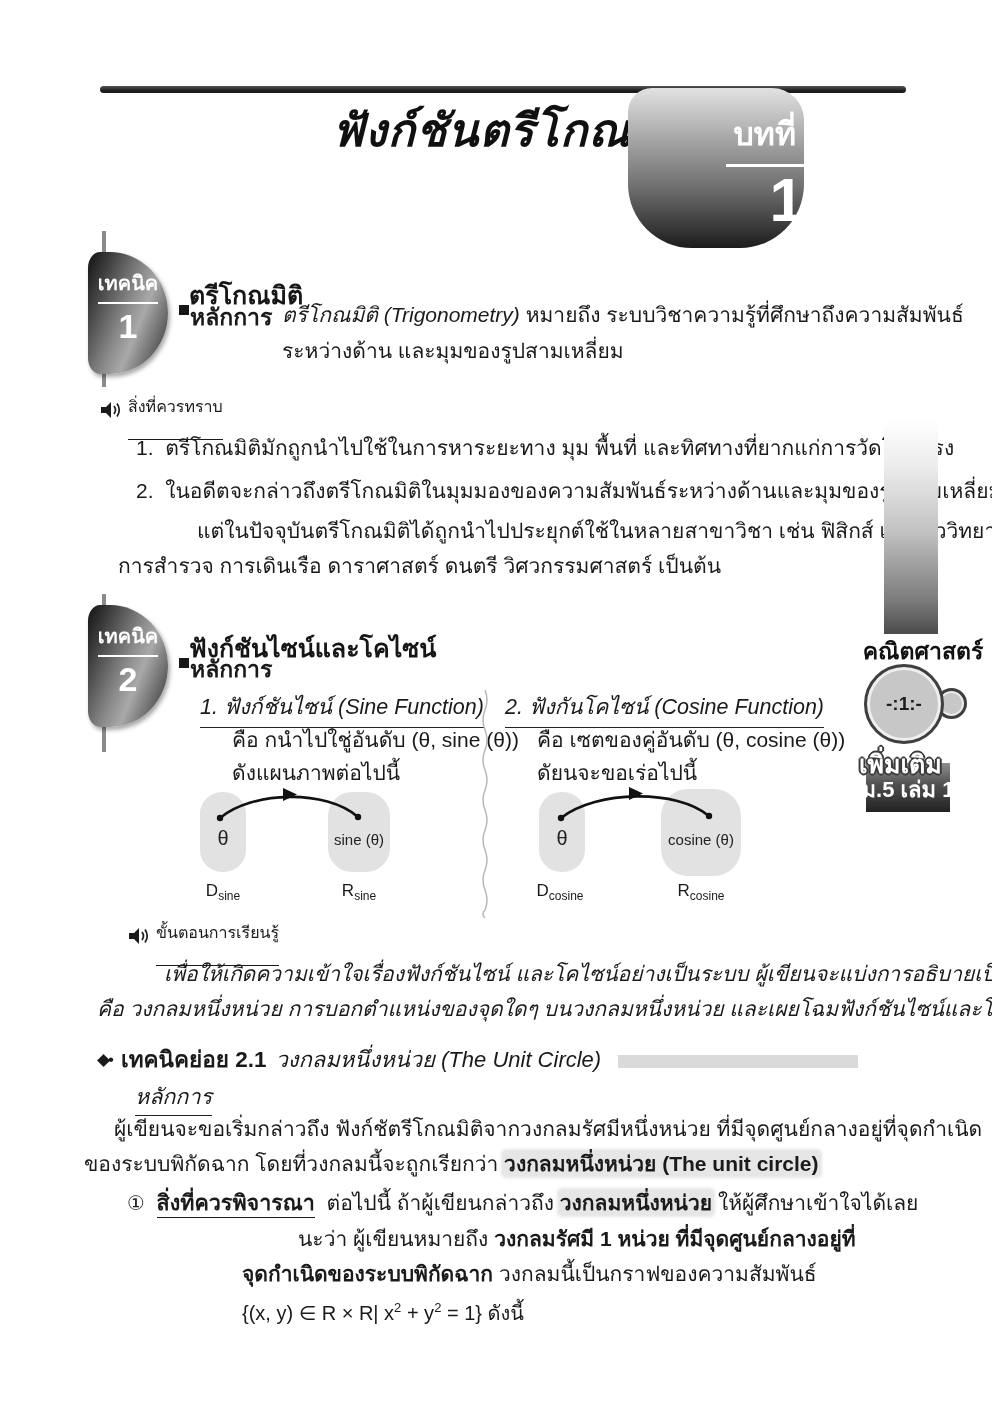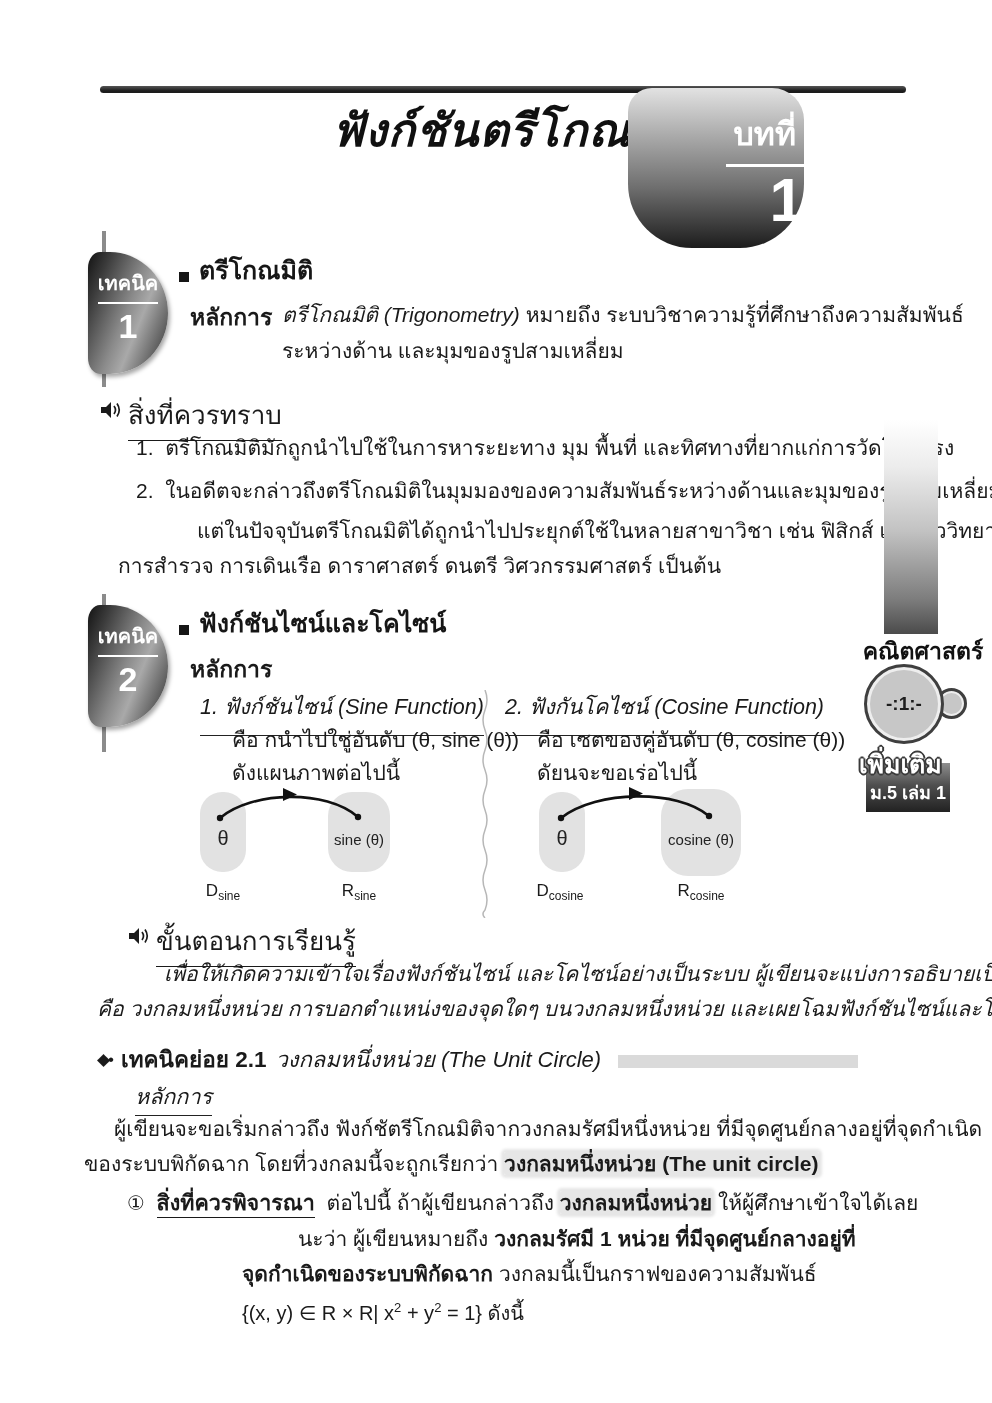--- a/index.html
+++ b/index.html
@@ -28,38 +28,38 @@
   
   .tech-rail { width:4px; background:#8b8b8b; }
   .tech-badge { left:88px; width:80px; height:122px; text-align:center; color:#fff;
     background:linear-gradient(112deg,#121212 0%,#3c3c3c 18%,#8a8a8a 48%,#a9a9a9 62%,#575757 86%,#262626 100%);
     border-radius:12px 58px 58px 12px / 16px 61px 61px 16px;
     box-shadow:2px 3px 4px rgba(0,0,0,.35); }
   .tech-label { display:inline-block; margin-top:15px; font-size:20px; font-weight:bold;
     border-bottom:2px solid #ffffff; padding-bottom:3px; }
   .tech-number { font-size:34px; font-weight:bold; margin-top:3px; }
 
-  .section-heading { display:flex; align-items:center; gap:10px; }
+  .section-heading { display:flex; align-items:flex-end; gap:0;margin-top:25px; }
   .sq-bullet { width:10px; height:10px; background:#161616; margin-top:13px; flex:none; }
   .section-title { font-size:25px; font-weight:bold; color:#161616; }
 
   .principle-label { font-size:23px; font-weight:bold; }
   .body-text { font-size:21px; line-height:36px; }
   .italic { font-style:italic; }
   .bold { font-weight:bold; }
 
   
   .speaker { width:22px; height:18px; }
-  .uheading { font-size:26px; font-weight:500; border-bottom:1.6px solid #1a1a1a; padding-bottom:5px; }
+  .uheading { font-size:16px; font-weight:500; border-bottom:1.6px solid #1a1a1a; padding-bottom:20px; }
 
   
   .hl { font-weight:bold; background:#e6e6e6; box-shadow:0 0 3px 3px #e6e6e6; border-radius:2px; }
 
   
-  .col-heading { font-size:21.5px; font-style:italic; border-bottom:1.6px solid #222; padding-bottom:12px; }
+  .col-heading { font-size:21.5px; font-style:italic; border-bottom:1.6px solid #222; padding-bottom:4px; }
 
   
   .diagram { position:absolute; }
   .pill { position:absolute; background:#e2e2e2; }
   .pill-text { position:absolute; text-align:center; color:#222; }
   .map-label { position:absolute; text-align:center; font-size:17px; }
   .map-label sub { font-size:12px; }
   .arrow-svg { position:absolute; left:0; top:0; }
 
   
@@ -84,21 +84,21 @@
     display:flex; align-items:center; justify-content:center; z-index:2; }
   .circle-small { left:936px; top:688px; width:31px; height:31px; border-radius:50%;
     background:#c7c7c7; border:3px solid #3f3f3f; box-shadow:inset 0 0 0 2px #eeeeee; z-index:1; }
   .circle-text { font-size:19px; font-weight:bold; color:#1d1d1d; }
   .supplement { left:859px; top:744px; font-size:25px; font-weight:800; color:#fff; z-index:4;
     text-shadow:-2px 0 #3a3a3a,2px 0 #3a3a3a,0 -2px #3a3a3a,0 2px #3a3a3a,
                 -1px -1px #3a3a3a,1px 1px #3a3a3a,-1px 1px #3a3a3a,1px -1px #3a3a3a; }
   .book-box { left:866px; top:763px; width:84px; height:49px; z-index:3;
     background:linear-gradient(180deg,#8f8f8f 0%,#4f4f4f 45%,#222 100%);
     display:flex; align-items:flex-end; justify-content:center; padding-bottom:5px; }
-  .book-text { color:#fff; font-size:18px; font-weight:bold; }
+  .book-text { color:#fff; font-size:22px; font-weight:bold; }
 </style>
 </head>
 <body>
 
 <div class="page">
 
   <div class="abs top-rule"></div>
   <div class="abs page-title">ฟังก์ชันตรีโกณมิติ</div>
   <div class="abs chapter-badge">
     <div class="chapter-label">บทที่</div>

